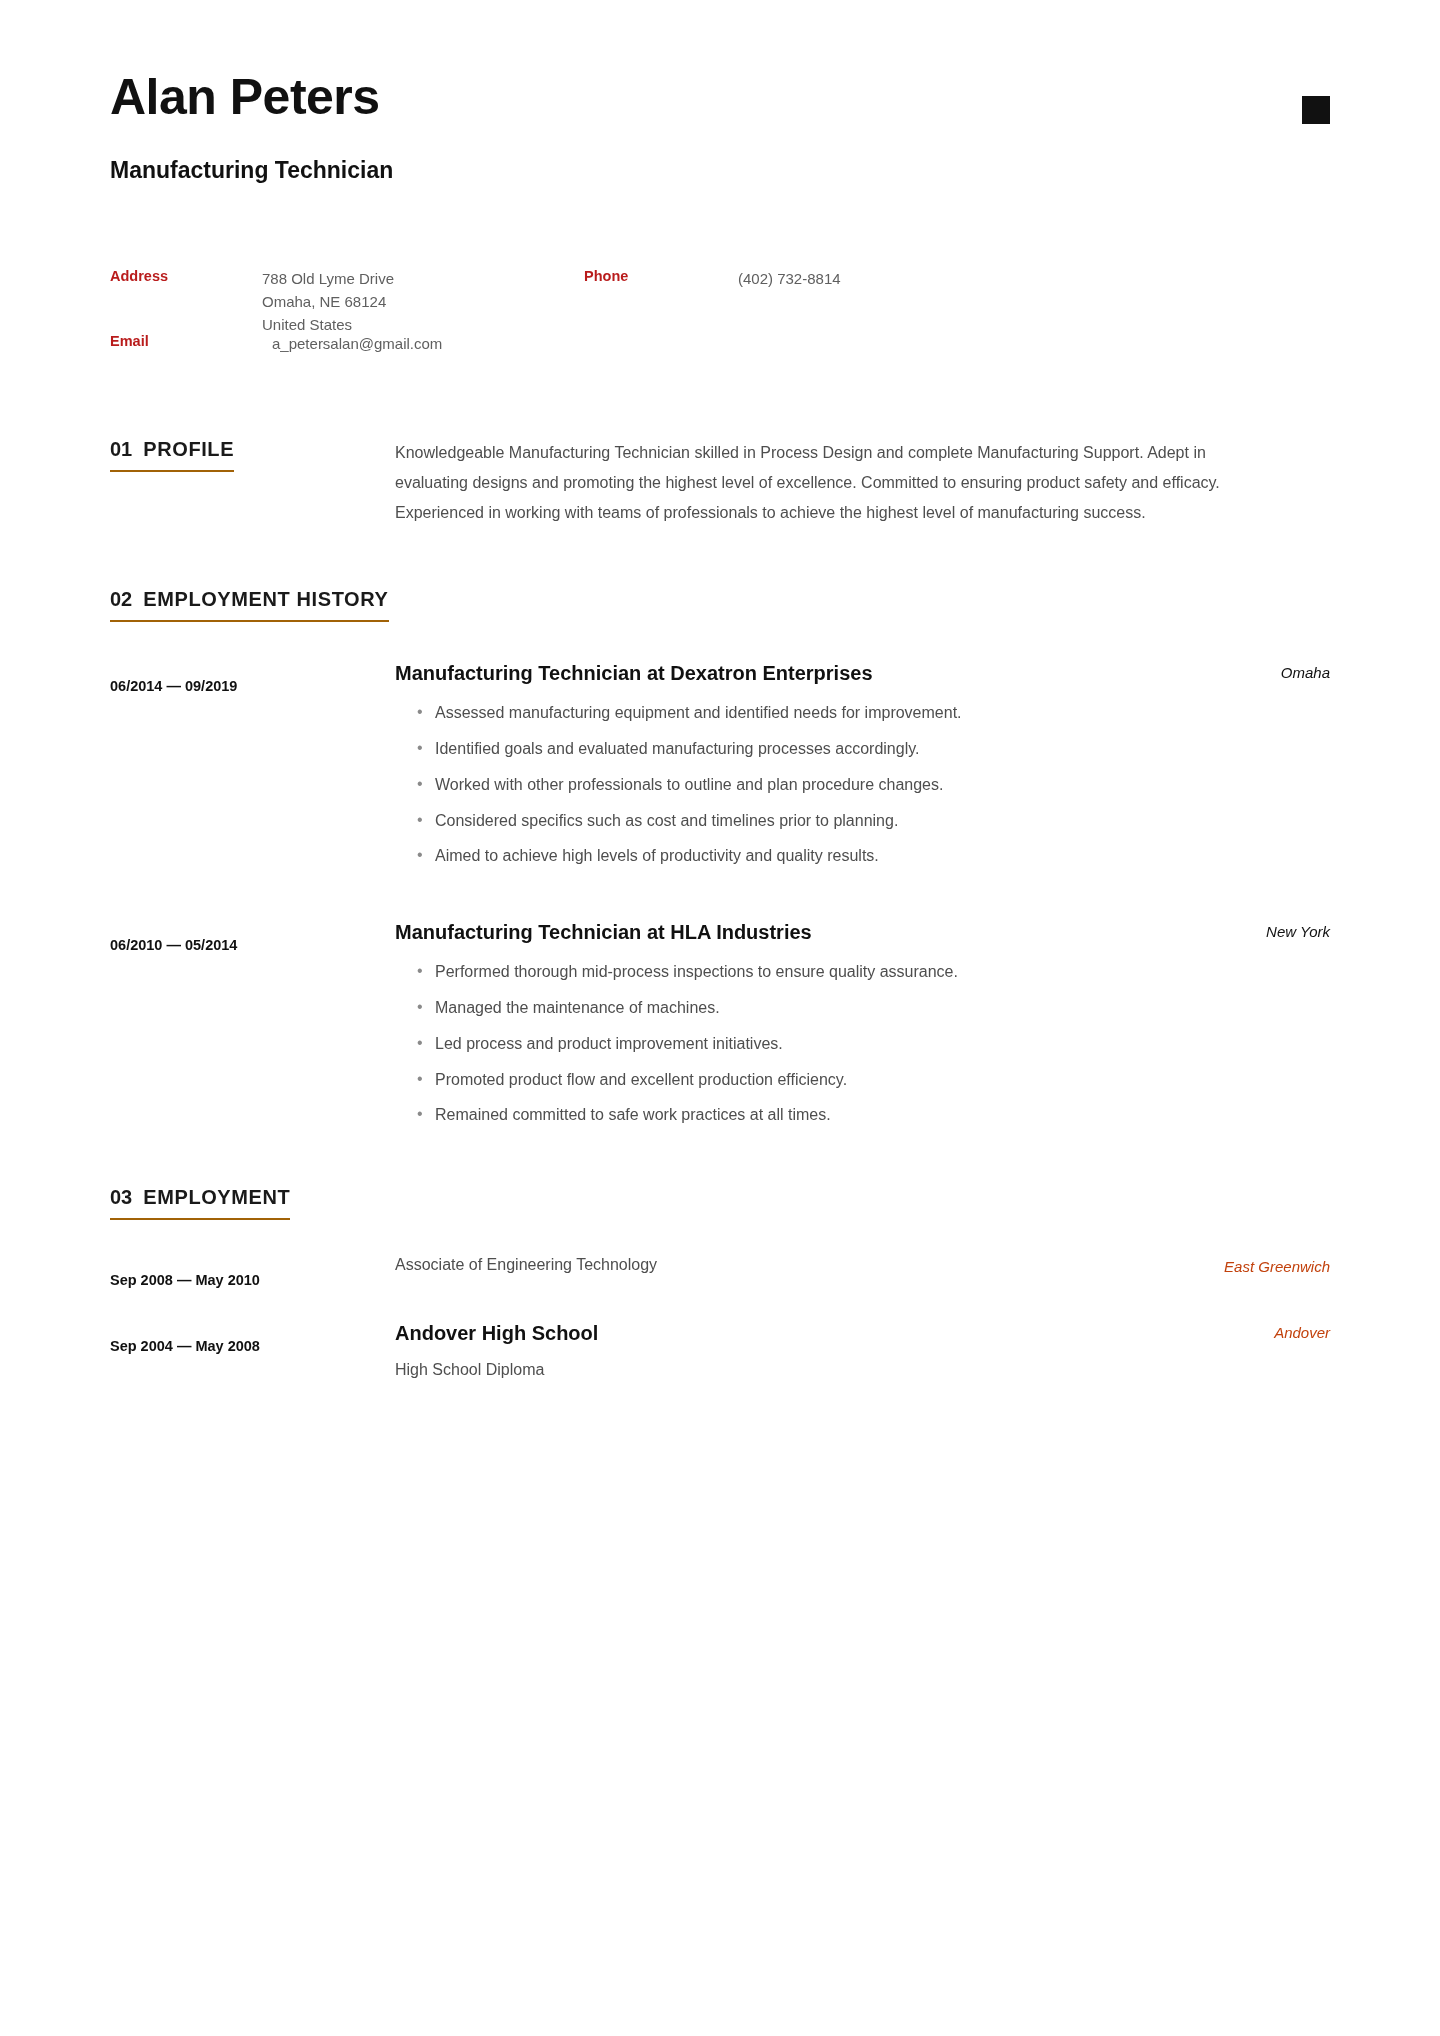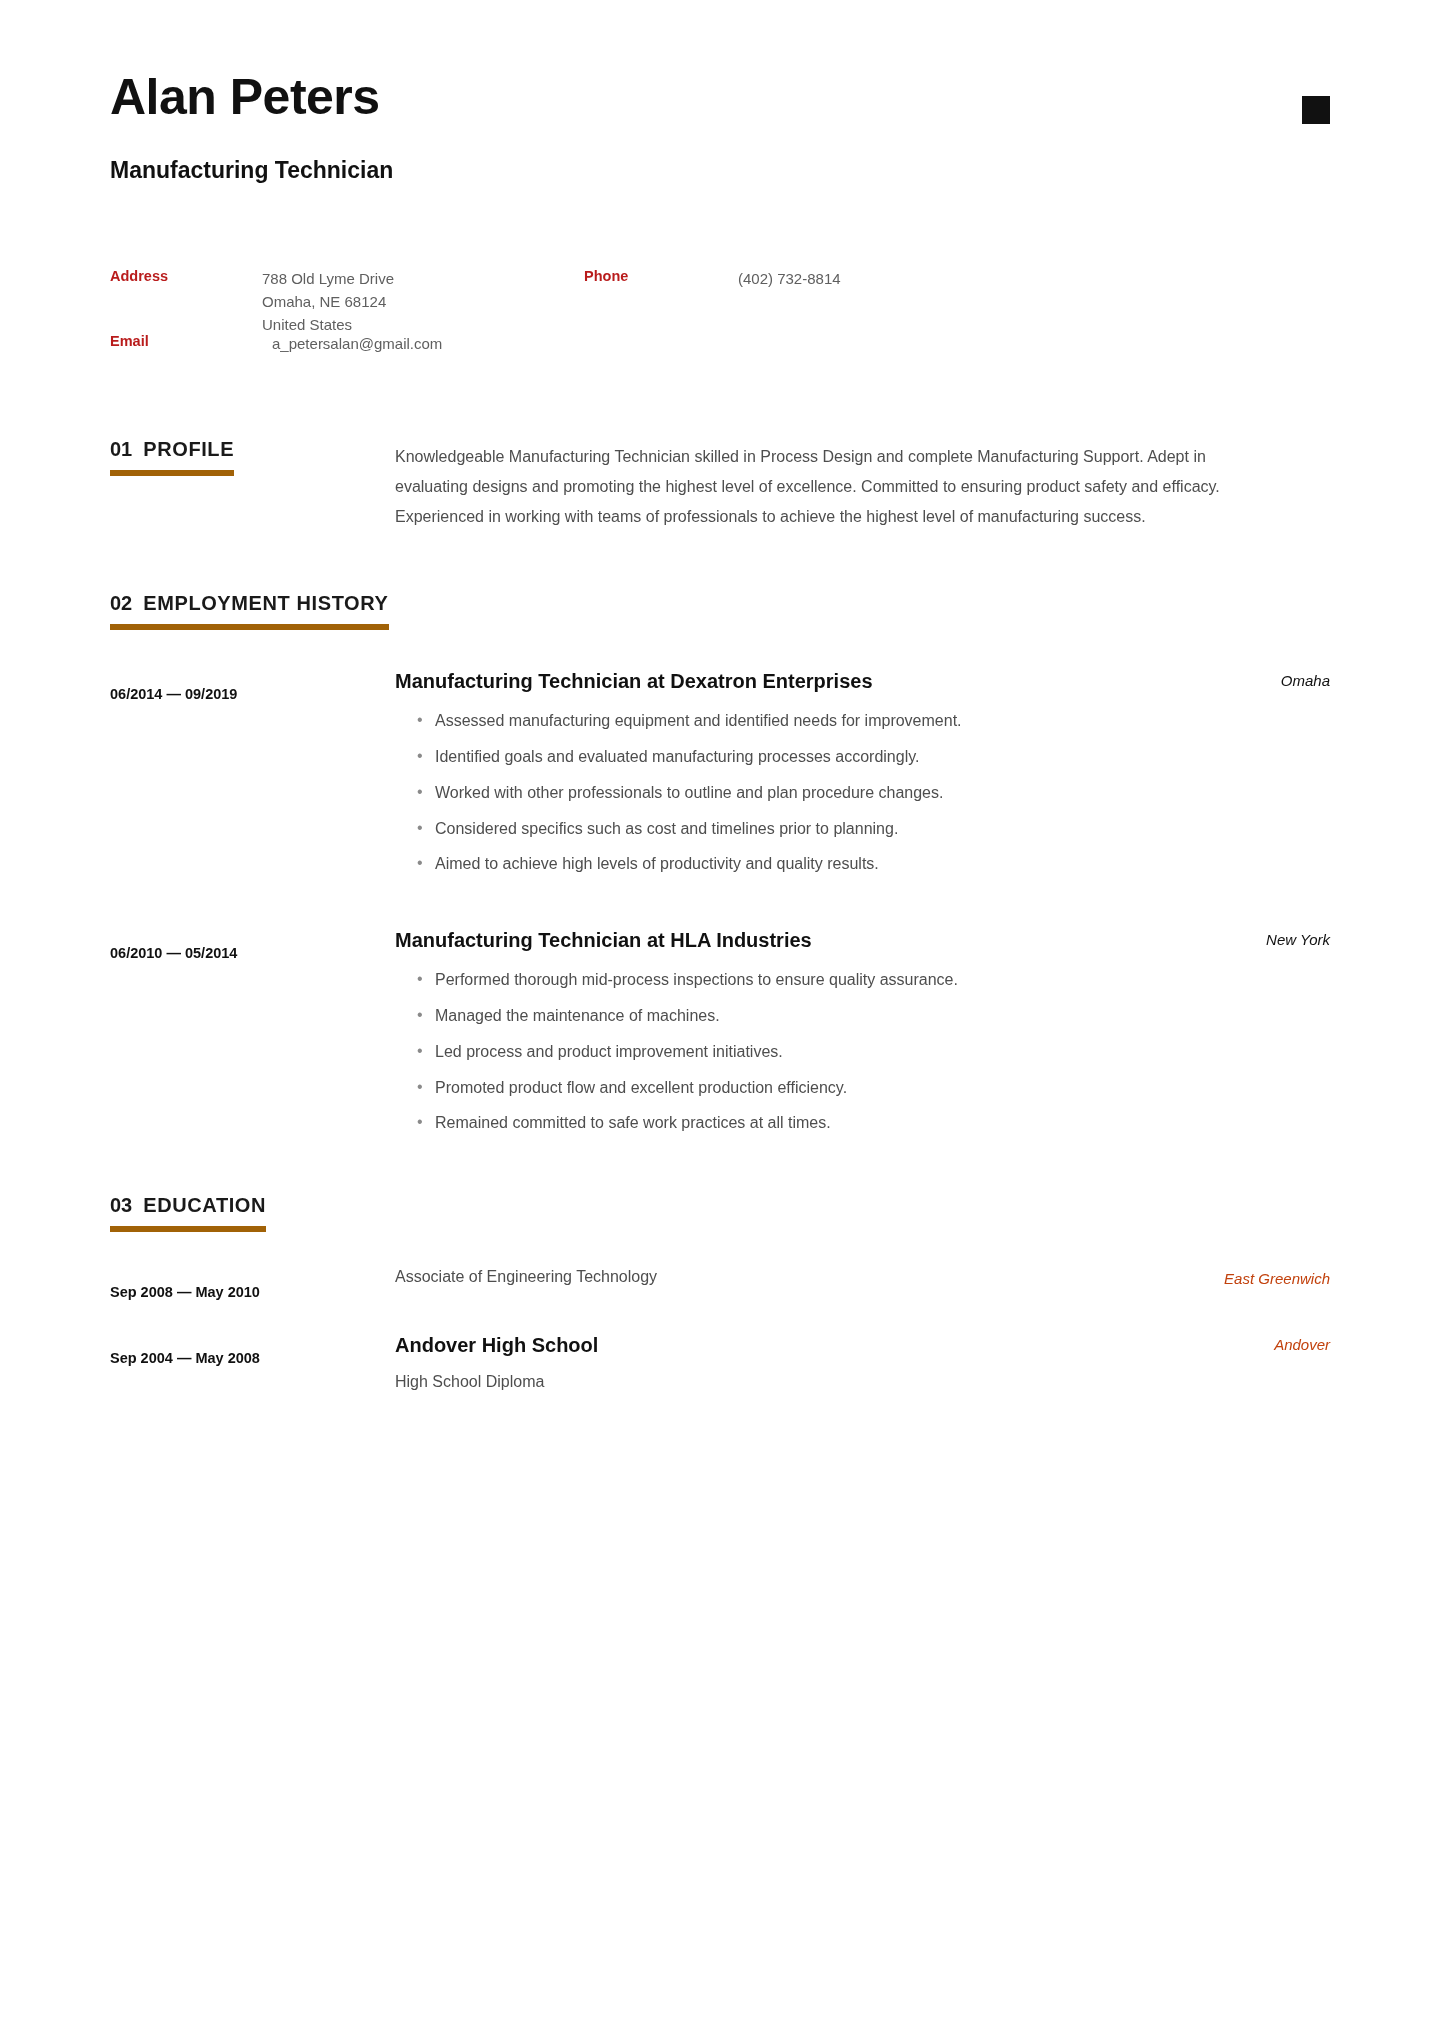--- a/index.html
+++ b/index.html
@@ -72,21 +72,21 @@
   .c-email-value   { position: absolute; left: 162px; top: 65px; }
   .c-phone-label   { position: absolute; left: 474px; top: 0; }
   .c-phone-value   { position: absolute; left: 628px; top: 0; }
 
   
   .section {
     margin-top: 60px;
   }
   .section-head {
     display: inline-block;
-    border-bottom: 6px solid #a16207;
+    border-bottom: 2px solid #a16207;
     padding-bottom: 9px;
   }
   .section-head .num {
     font-size: 20px;
     font-weight: bold;
     letter-spacing: 0px;
   }
   .section-head .title {
     font-size: 20px;
     font-weight: bold;
@@ -259,21 +259,21 @@
           <li>Led process and product improvement initiatives.</li>
           <li>Promoted product flow and excellent production efficiency.</li>
           <li>Remained committed to safe work practices at all times.</li>
         </ul>
       </div>
     </div>
   </div>
 
   <div class="section">
     <div class="section-head">
-      <span class="num">03</span><span class="title">EDUCATION</span>
+      <span class="num">03</span><span class="title">EMPLOYMENT</span>
     </div>
 
     <div class="row edu edu-first">
       <div class="col-left">Sep 2008 — May 2010</div>
       <div class="col-right">
         <div class="edu-location">East Greenwich</div>
         <div class="edu-degree">Associate of Engineering Technology</div>
       </div>
     </div>
 

